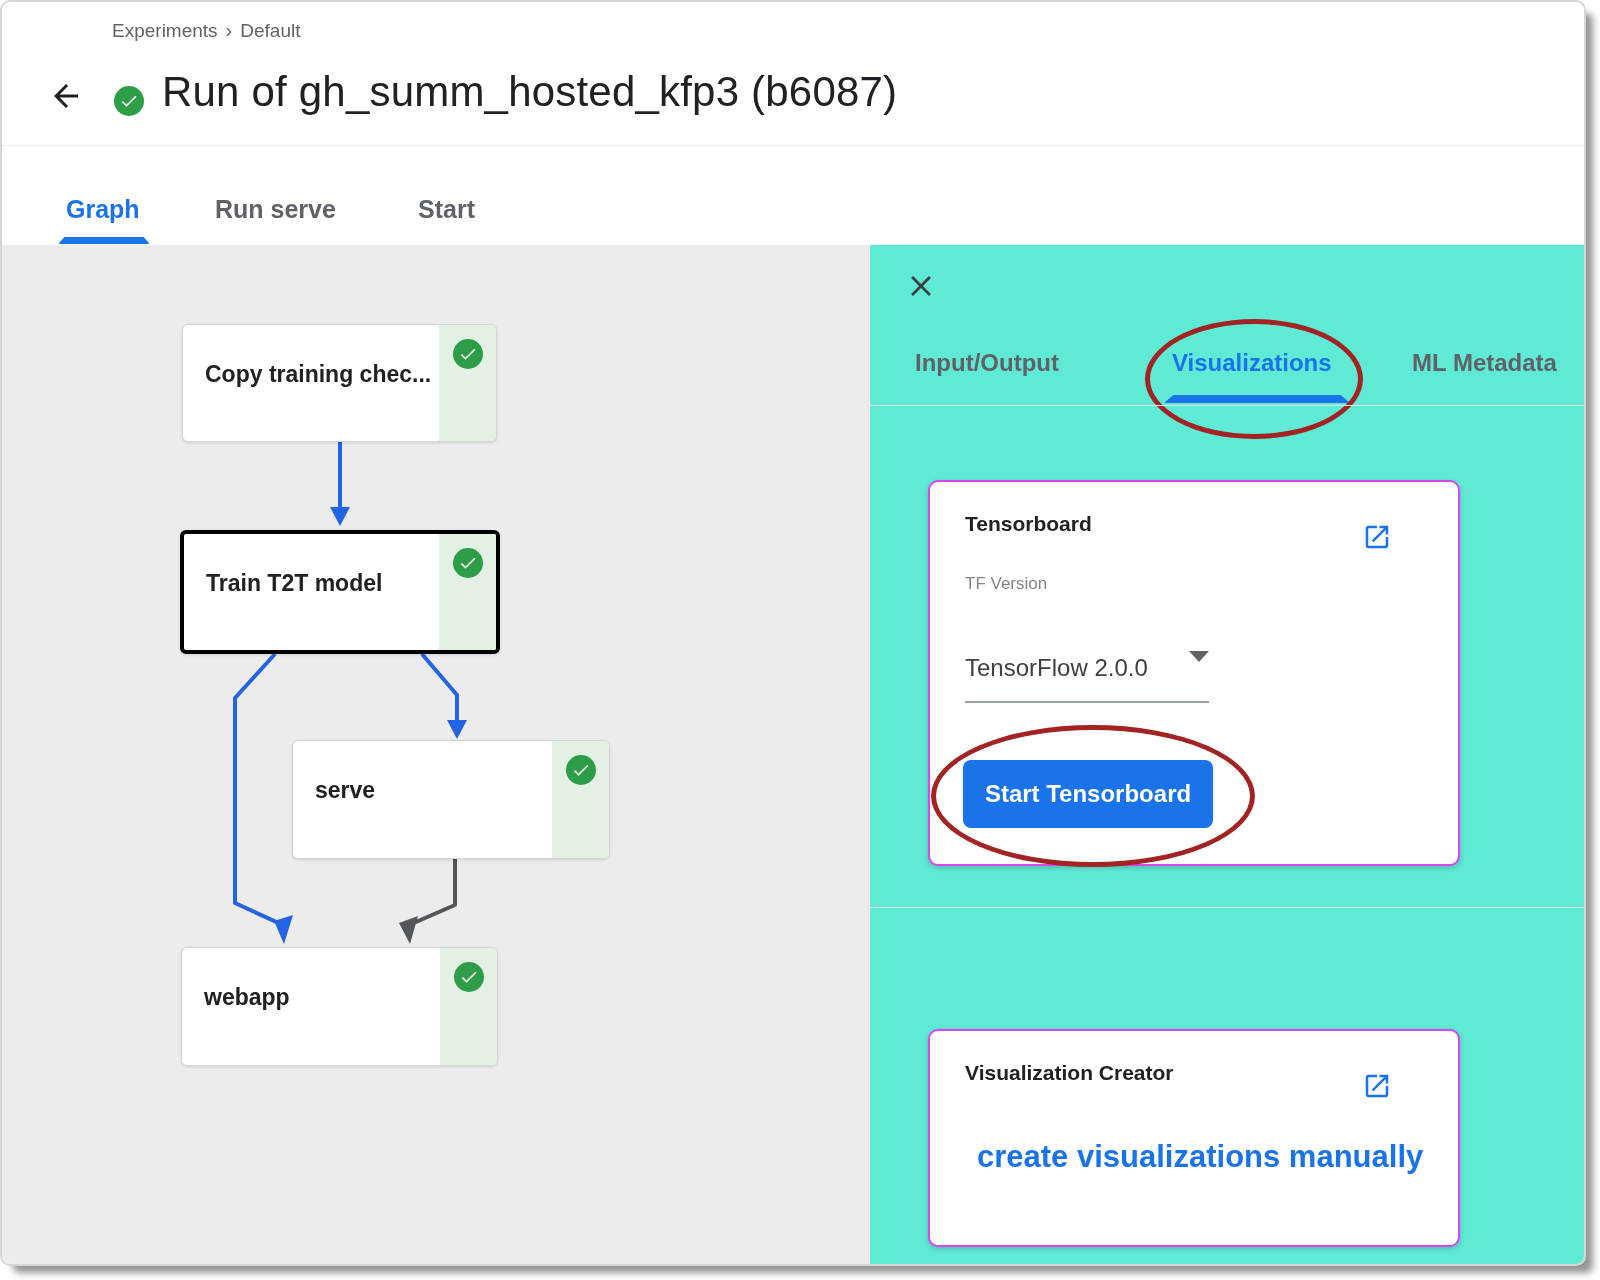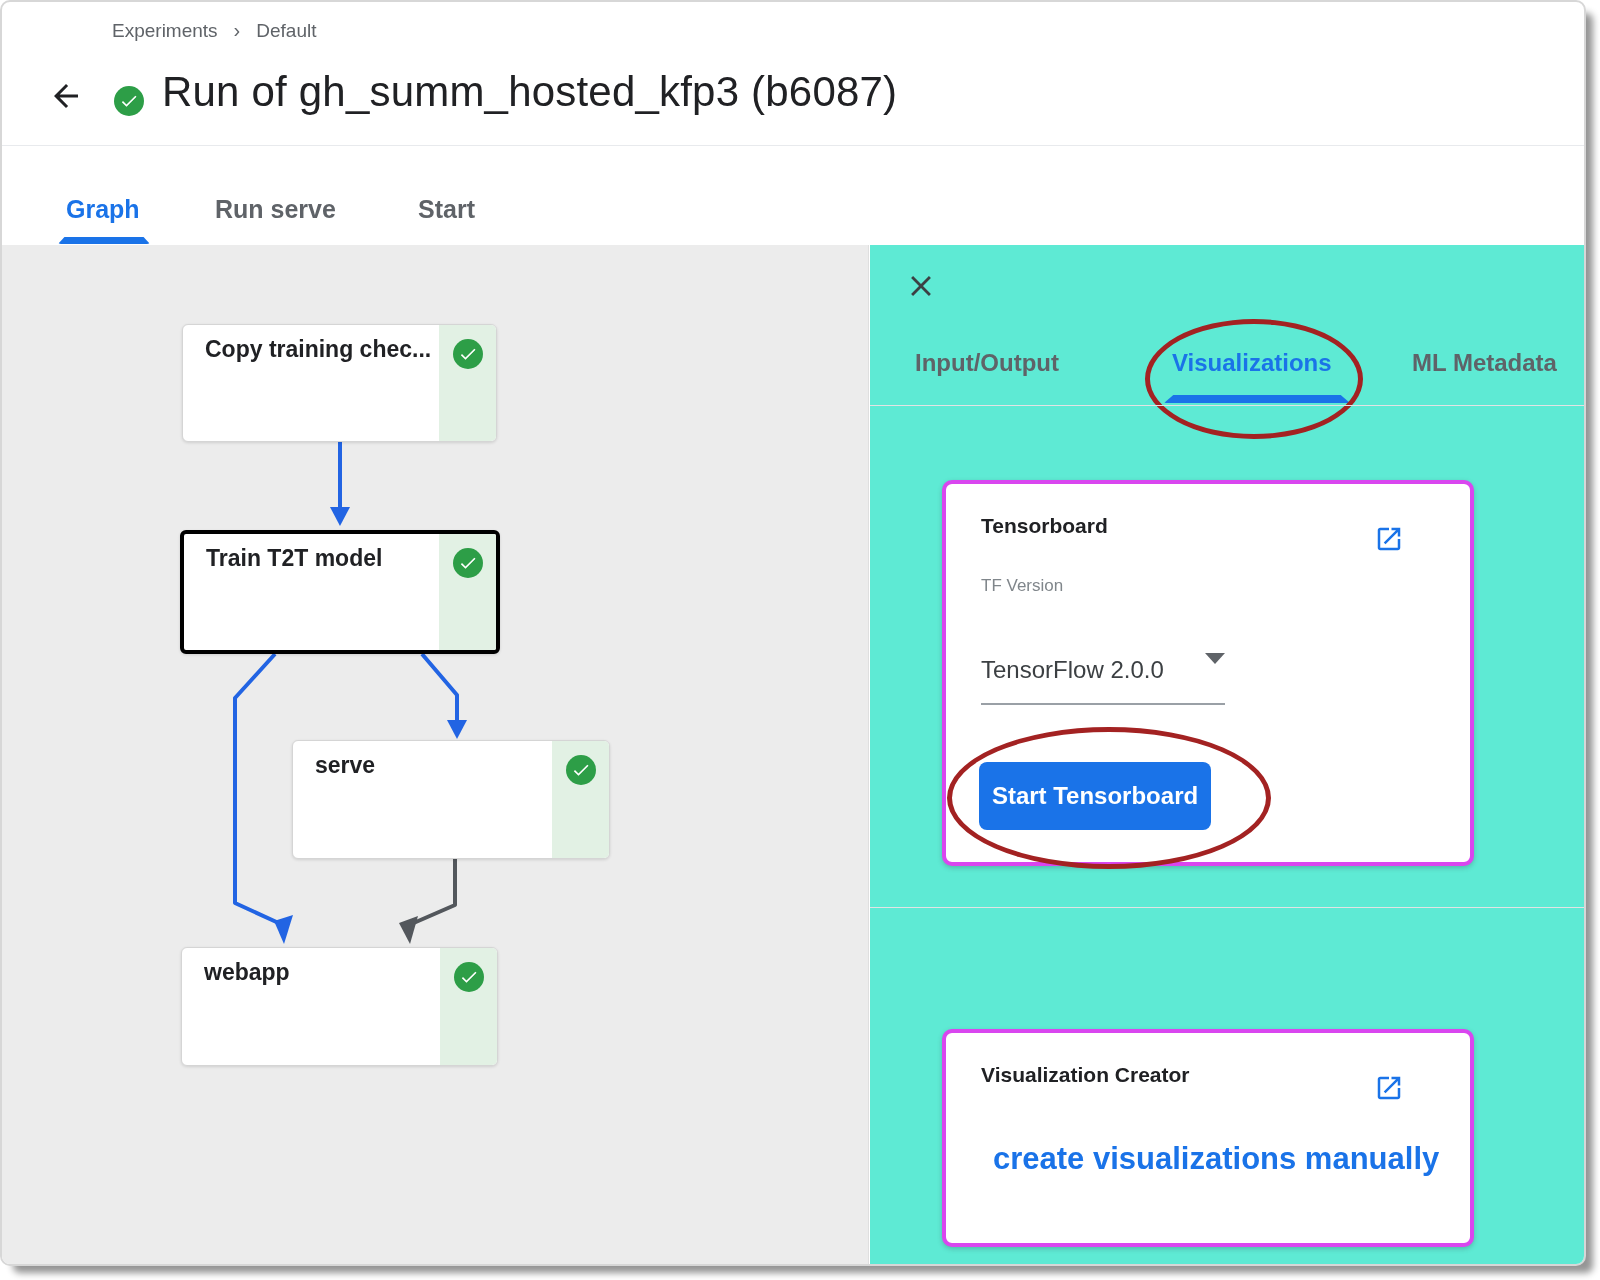--- a/index.html
+++ b/index.html
@@ -3,63 +3,63 @@
 <meta charset="utf-8">
 <style>
   * { box-sizing: border-box; margin: 0; padding: 0; }
   html,body { width:1600px; height:1280px; background:#fff; font-family:"Liberation Sans",sans-serif; }
   .frame {
     position:absolute; left:0; top:0; width:1586px; height:1266px;
     background:#fff; border:2px solid #d7d7d7; border-radius:10px;
     overflow:hidden; box-shadow:10px 10px 7px -3px rgba(0,0,0,0.42);
   }
   
-  .breadcrumb { position:absolute; left:110px; top:17px; font-size:19px; color:#5f6368; display:flex; gap:16px; align-items:center; }
+  .breadcrumb { position:absolute; left:110px; top:17px; font-size:19px; color:#5f6368; display:flex; gap:8px; align-items:center; }
   .breadcrumb .sep { font-size:20px; color:#5f6368; }
   .back-btn { position:absolute; left:46px; top:76px; width:36px; height:36px; color:#202124; cursor:pointer; }
   .back-btn svg { width:36px; height:36px; fill:#202124; }
   .check-badge { width:30px; height:30px; border-radius:50%; background:#2d9e47; display:flex; align-items:center; justify-content:center; }
   .check-badge svg { width:20px; height:20px; fill:#fff; }
   .title-badge { position:absolute; left:112px; top:84px; }
   .page-title { position:absolute; left:160px; top:66px; font-size:42px; font-weight:400; color:#202124; letter-spacing:0.2px; }
   .header-divider { position:absolute; left:0; right:0; top:143px; height:1px; background:#e8eaed; }
   
   .main-tabs { position:absolute; top:193px; left:0; height:50px; width:100%; }
   .mtab { position:absolute; top:0; font-size:25px; font-weight:700; color:#5f6368; cursor:pointer; }
   .mtab.active { color:#1a73e8; }
   .mtab-underline { position:absolute; left:56px; top:42px; width:92px; height:7px; background:#1a73e8; border-radius:3px;
     clip-path:polygon(7% 0,93% 0,100% 100%,0 100%); }
   
   .graph-area { position:absolute; left:0; top:243px; width:867px; height:1021px; background:#ececec; border-right:1px solid #dfdfdf; }
   .edges { position:absolute; left:0; top:0; width:867px; height:1021px; }
   .node { position:absolute; background:#fff; border:1px solid #d5d5d5; border-radius:6px; box-shadow:0 1px 3px rgba(0,0,0,0.12); display:flex; overflow:hidden; cursor:pointer; }
   .node.selected { border:4px solid #000000; }
-  .node-label { flex:1; padding:11px 0 0 22px; font-size:23px; font-weight:700; color:#202124; white-space:nowrap; }
+  .node-label { flex:1; padding:36px 0 0 22px; font-size:23px; font-weight:700; color:#202124; white-space:nowrap; }
   .node-status { width:57px; background:#e2f1e4; display:flex; justify-content:center; align-items:flex-start; padding-top:14px; }
   
   .side-panel { position:absolute; left:868px; top:243px; right:0; bottom:0; background:#5eead4; }
   .close-btn { position:absolute; left:34px; top:24px; width:36px; height:36px; cursor:pointer; }
   .close-btn svg { width:34px; height:34px; fill:#3c4043; }
   .ptab { position:absolute; top:104px; font-size:24px; font-weight:700; color:#5f6368; cursor:pointer; }
   .ptab.active { color:#1a73e8; }
   .ptab-underline { position:absolute; left:294px; top:150px; width:186px; height:8px; background:#1a73e8; border-radius:2px;
     clip-path:polygon(5% 0,95% 0,100% 100%,0 100%); }
   .panel-divider { position:absolute; left:0; right:0; height:1px; background:#e3e3e3; }
   .annotation-ellipse { position:absolute; border:5px solid #a32222; border-radius:50%; pointer-events:none; }
-  .card { position:absolute; left:72px; width:532px; background:#fff; border:4px solid #d946ef; border-radius:10px;
+  .card { position:absolute; left:58px; width:532px; background:#fff; border:2px solid #d946ef; border-radius:10px;
     box-shadow:0 2px 5px rgba(60,64,67,0.28); }
   .card-title { position:absolute; left:35px; top:30px; font-size:21px; font-weight:700; color:#202124; }
   .open-btn { position:absolute; right:66px; top:40px; width:30px; height:30px; cursor:pointer; }
   .open-btn svg { width:30px; height:30px; fill:#1a73e8; }
   .tf-label { position:absolute; left:35px; top:92px; font-size:17px; color:#80868b; }
   .tf-select { position:absolute; left:35px; top:148px; width:244px; display:flex; align-items:center; cursor:pointer; }
   .tf-value { font-size:24px; color:#3c4043;margin-top:24px; }
   .tf-caret { margin-left:auto; width:0; height:0; border-left:10px solid transparent; border-right:10px solid transparent; border-top:11px solid #5f6368; }
   .tf-underline { position:absolute; left:35px; top:219px; width:244px; height:2px; background:#9aa0a6; }
-  .start-btn { position:absolute; left:33px; top:278px; width:232px; height:68px; background:#1a73e8; border:none; border-radius:8px;
+  .start-btn { position:absolute; left:33px; top:278px; width:250px; height:68px; background:#1a73e8; border:none; border-radius:8px;
     color:#fff; font-size:24px; font-weight:700; font-family:"Liberation Sans",sans-serif; cursor:pointer; }
   .vc-link { position:absolute; left:47px; top:108px; font-size:31px; font-weight:700; color:#1a73e8; cursor:pointer; }
 </style>
 </head>
 <body>
 
 <div class="frame">
 
   <div class="breadcrumb">
     <span>Experiments</span>

